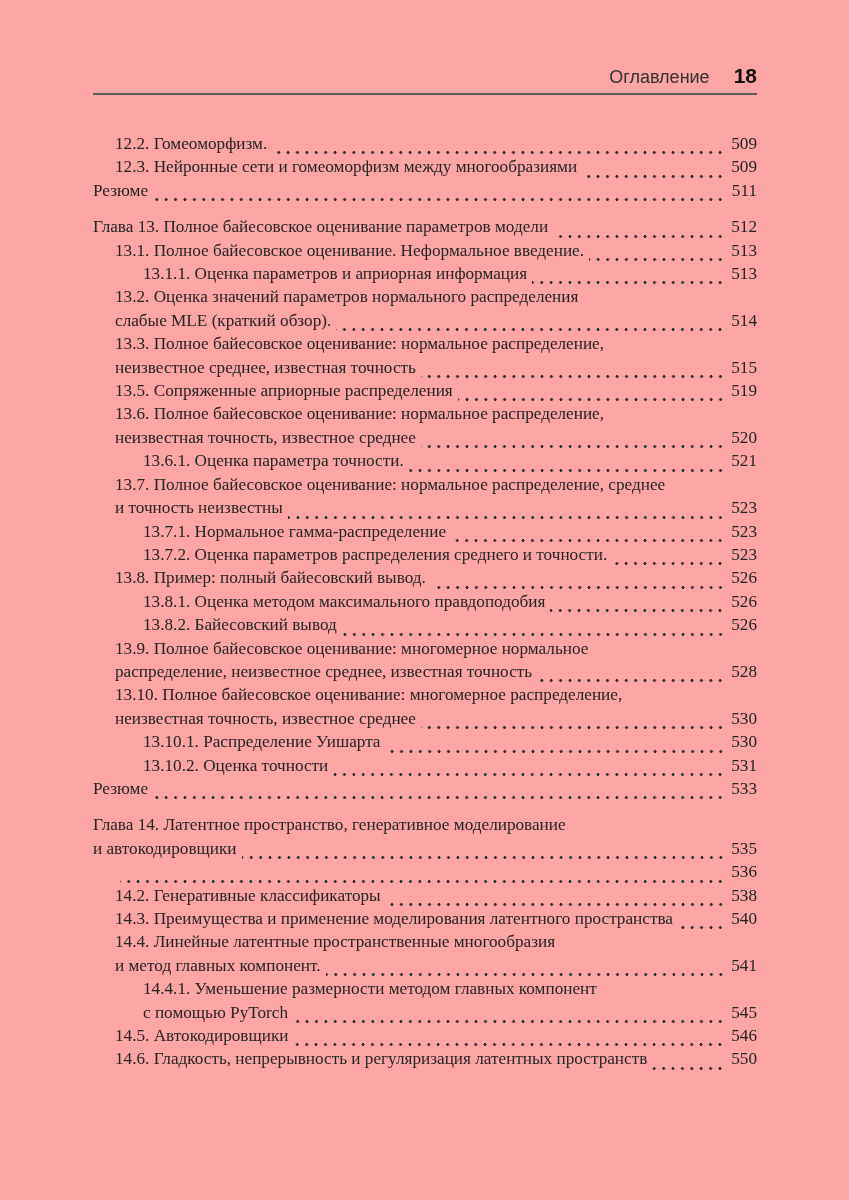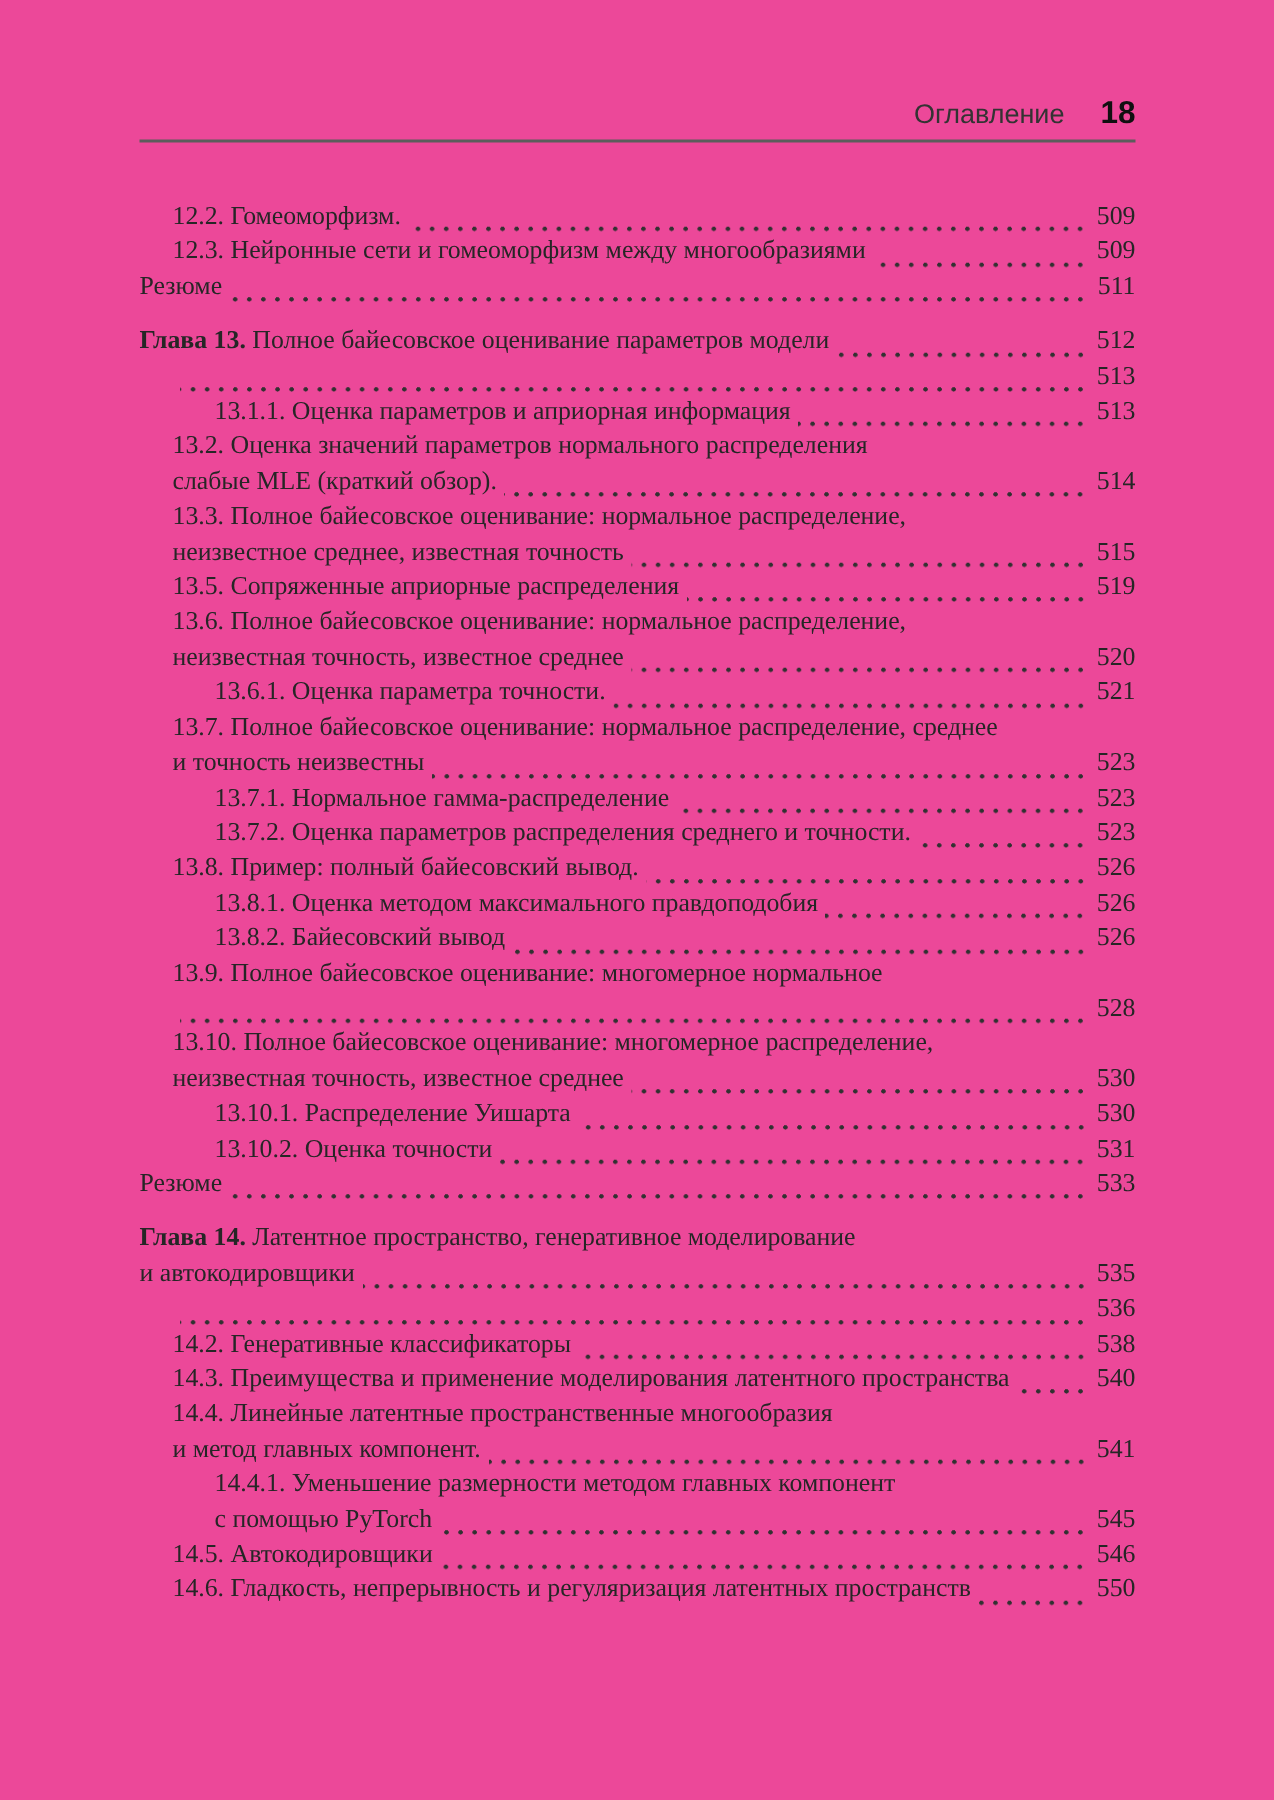--- a/index.html
+++ b/index.html
@@ -3,21 +3,21 @@
 <meta charset="utf-8">
 <style>
   html, body {
     margin: 0;
     padding: 0;
     background: #ffffff;
   }
   .page {
     width: 849px;
     height: 1200px;
-    background: #ec4899;
+    background: #fca5a5;
     box-sizing: border-box;
     padding: 64px 92px 0 93px;
     font-family: "Liberation Serif", "DejaVu Serif", serif;
     color: #262626;
     overflow: hidden;
   }
   
   .header-row {
     display: flex;
     justify-content: flex-end;
@@ -47,21 +47,21 @@
   .toc-block + .toc-block {
     margin-top: 13px;
   }
   .entry.level-1 { padding-left: 22px; }
   .entry.level-2 { padding-left: 50px; }
   .line {
     display: flex;
     align-items: flex-end;
   }
   .line .text { white-space: nowrap; }
-  .chapter-label { font-weight: bold; }
+  .chapter-label { font-weight: normal; }
   .leader {
     flex: 1 1 10px;
     min-width: 10px;
     height: 9px;
     margin: 0 4px 0 5px;
     background-image: radial-gradient(circle at 4.7px 6.6px, #313131 1.3px, rgba(0,0,0,0) 1.62px);
     background-size: 9.4px 9px;
     background-repeat: repeat-x;
     background-position: right 0 top 0;
   }
@@ -110,20 +110,21 @@
       <section class="toc-block">
         <div class="entry level-0">
           <div class="line">
             <span class="text"><span class="chapter-label">Глава 13. </span>Полное байесовское оценивание параметров модели</span>
             <span class="leader"></span>
             <span class="pagenum">512</span>
           </div>
         </div>
         <div class="entry level-1">
           <div class="line">
+            <span class="text">13.1. Полное байесовское оценивание. Неформальное введение.</span>
             <span class="leader"></span>
             <span class="pagenum">513</span>
           </div>
         </div>
         <div class="entry level-2">
           <div class="line">
             <span class="text">13.1.1. Оценка параметров и априорная информация</span>
             <span class="leader"></span>
             <span class="pagenum">513</span>
           </div>
@@ -215,20 +216,21 @@
             <span class="text">13.8.2. Байесовский вывод</span>
             <span class="leader"></span>
             <span class="pagenum">526</span>
           </div>
         </div>
         <div class="entry level-1">
           <div class="line">
             <span class="text">13.9. Полное байесовское оценивание: многомерное нормальное</span>
           </div>
           <div class="line">
+            <span class="text">распределение, неизвестное среднее, известная точность</span>
             <span class="leader"></span>
             <span class="pagenum">528</span>
           </div>
         </div>
         <div class="entry level-1">
           <div class="line">
             <span class="text">13.10. Полное байесовское оценивание: многомерное распределение,</span>
           </div>
           <div class="line">
             <span class="text">неизвестная точность, известное среднее</span>

